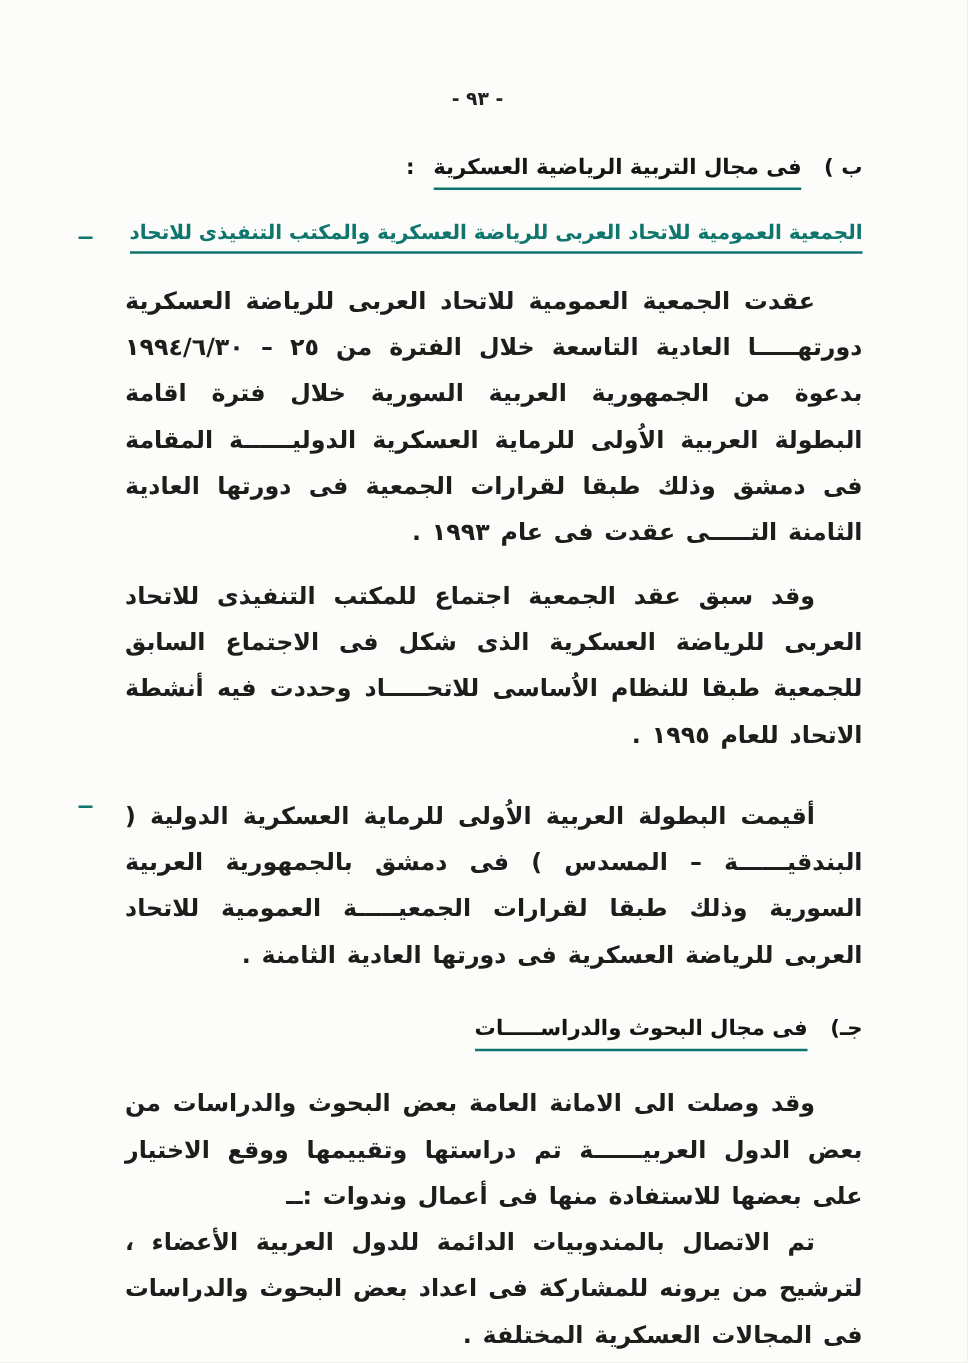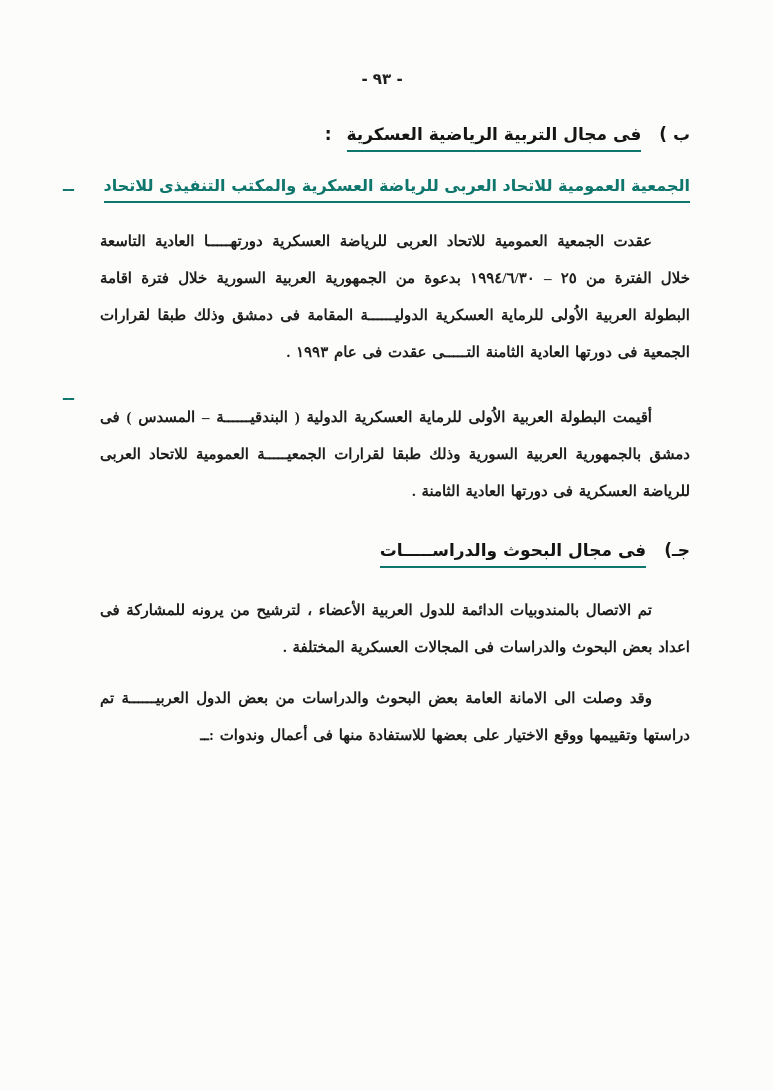--- a/index.html
+++ b/index.html
@@ -55,29 +55,28 @@
     margin-bottom: 28px;
     color: #0f766e;
   }
   .sub-row .dash {
     position: absolute;
     left: -37px;
     top: 0;
     font-weight: 700;
   }
   .para {
-    font-size: 15px;
+    font-size: 19px;
     font-weight: 700;
     line-height: 37px;
     text-align: justify;
     text-indent: 38px;
     word-spacing: 2px;
     direction: rtl;
     color: #1d1d1c;
-    font-family: Liberation Serif, serif;
   }
   .para.mb-sm { margin-bottom: 14px; }
   .para.mb-md { margin-bottom: 24px; }
   .para.mb-lg { margin-bottom: 30px; }
   .section-c { margin-top: 6px; margin-bottom: 32px; }
 </style>
 </head>
 <body>
 
 <div class="page">
@@ -92,30 +91,31 @@
       <span class="sec-suffix">:</span>
     </div>
 
     <div class="sub-row">
       <span class="dash">ــ</span>
       <span class="underline">الجمعية العمومية للاتحاد العربى للرياضة العسكرية والمكتب التنفيذى للاتحاد</span>
     </div>
 
     <p class="para mb-sm">عقدت الجمعية العمومية للاتحاد العربى للرياضة العسكرية دورتهـــــا العادية التاسعة خلال الفترة من ٢٥ – ١٩٩٤/٦/٣٠ بدعوة من الجمهورية العربية السورية خلال فترة اقامة البطولة العربية الاُولى للرماية العسكرية الدوليــــــة المقامة فى دمشق وذلك طبقا لقرارات الجمعية فى دورتها العادية الثامنة التـــــى عقدت فى عام ١٩٩٣ .</p>
 
+    <p class="para mb-md">وقد سبق عقد الجمعية اجتماع للمكتب التنفيذى للاتحاد العربى للرياضة العسكرية الذى شكل فى الاجتماع السابق للجمعية طبقا للنظام الاُساسى للاتحـــــاد وحددت فيه أنشطة الاتحاد للعام ١٩٩٥ .</p>
 
     <div class="sub-row">
       <span class="dash">ــ</span>
     </div>
 
     <p class="para mb-lg">أقيمت البطولة العربية الاُولى للرماية العسكرية الدولية ( البندقيــــــة – المسدس ) فى دمشق بالجمهورية العربية السورية وذلك طبقا لقرارات الجمعيـــــة العمومية للاتحاد العربى للرياضة العسكرية فى دورتها العادية الثامنة .</p>
 
     <div class="section-heading section-c">
       <span class="sec-prefix">جـ)</span>
       <span class="underline">فى مجال البحوث والدراســـــات</span>
     </div>
 
+    <p class="para">وقد وصلت الى الامانة العامة بعض البحوث والدراسات من بعض الدول العربيــــــة تم دراستها وتقييمها ووقع الاختيار على بعضها للاستفادة منها فى أعمال وندوات :ــ</p>
+
     <p class="para mb-sm">تم الاتصال بالمندوبيات الدائمة للدول العربية الأعضاء ، لترشيح من يرونه للمشاركة فى اعداد بعض البحوث والدراسات فى المجالات العسكرية المختلفة .</p>
-
-    <p class="para">وقد وصلت الى الامانة العامة بعض البحوث والدراسات من بعض الدول العربيــــــة تم دراستها وتقييمها ووقع الاختيار على بعضها للاستفادة منها فى أعمال وندوات :ــ</p>
 
   </div>
 </div>
 
 </body></html>

